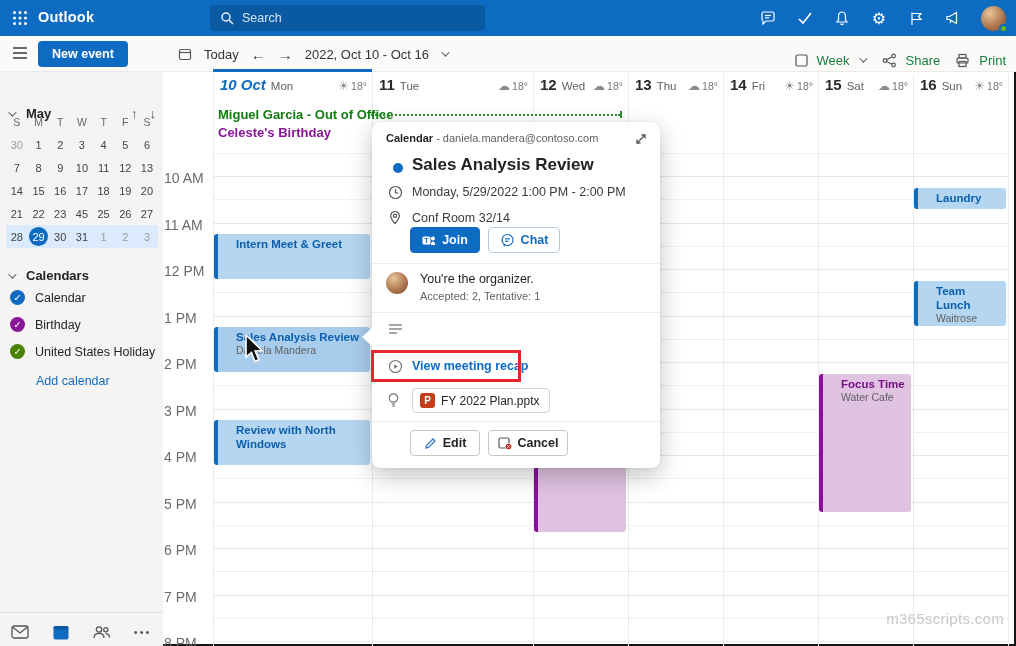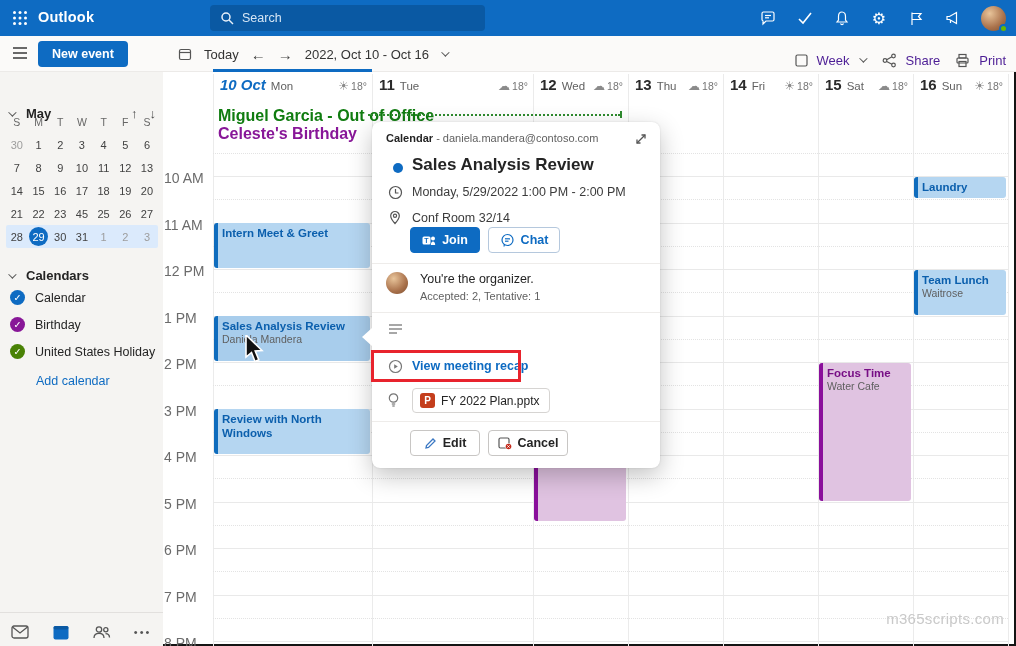--- a/index.html
+++ b/index.html
@@ -20,21 +20,21 @@
   .tbi { width:18px; height:18px; display:flex; align-items:center; justify-content:center; color:#fff; font-size:14px; }
   .avatar { width:25px; height:25px; border-radius:50%; background:radial-gradient(circle at 35% 30%, #e8c49a, #a9714b 60%, #7c4f30); position:relative; }
   .presence { position:absolute; right:-2px; bottom:-2px; width:9px; height:9px; border-radius:50%; background:#6bb700; border:2px solid #0e6bc2; }
   
   .toolbar { position:absolute; left:0; top:36px; width:100%; height:36px; background:#fbfaf9; border-bottom:1px solid #eceae8; z-index:25; }
   .hamburger { position:absolute; left:12px; top:10px; }
   .newevent { position:absolute; left:38px; top:5px; height:26px; padding:0 14px; background:#0e6bc2; color:#fff; border:none; border-radius:4px; font-size:12.5px; font-weight:bold; display:flex; align-items:center; font-family:"Liberation Sans",sans-serif; }
   .tb-center { position:absolute; left:178px; top:0; height:36px; display:flex; align-items:center; gap:12px; color:#333; }
   .tb-center .lbl { font-size:13px; color:#333; }
   .arrowglyph { font-size:15px; color:#444; }
-  .tb-right { position:absolute; right:10px; top:0; height:48px; display:flex; align-items:center; gap:9px; color:#4c1d95; font-size:13px; }
+  .tb-right { position:absolute; right:10px; top:0; height:48px; display:flex; align-items:center; gap:9px; color:#15803d; font-size:13px; }
   .chev { display:inline-block; width:6px; height:6px; border-right:1.4px solid #555; border-bottom:1.4px solid #555; transform:rotate(45deg) translateY(-2px); }
   .today-underline { position:absolute; left:213px; top:69px; width:159px; height:3px; background:#0e6bc2; z-index:26; }
   
   .sidebar { position:absolute; left:0; top:72px; width:163px; height:574px; background:#f5f4f2; z-index:20; }
   .mc-head { position:absolute; left:8px; top:10px; width:148px; display:flex; align-items:center;margin-top:24px; }
   .mc-title { font-size:13px; font-weight:bold; color:#242424; margin-left:12px; }
   .mc-nav { margin-left:auto; display:flex; gap:12px; font-size:13px; color:#444; }
   .mc-grid { position:absolute; left:6px; top:38px; width:152px; }
   .mc-row { display:flex; height:23px; align-items:center; }
   .mc-row.hl { background:#dbeafc; border-radius:2px; }
@@ -56,27 +56,27 @@
   .gutter-label { position:absolute; width:42px; text-align:left; font-size:14px; color:#6b6b6b; z-index:3; }
   .hline { position:absolute; left:213px; width:795px; border-top:1px solid #e9e9e9; z-index:1; }
   .hline.dot { border-top:1px dotted #e3e3e3; }
   .vline { position:absolute; top:74px; bottom:0; width:1px; background:#ebebeb; z-index:1; }
   .dayhead { position:absolute; top:76px; height:26px; z-index:4; display:flex; align-items:baseline; }
   .dh-num { font-size:15px; font-weight:bold; color:#2b2b2b; margin-left:7px; }
   .dh-num.today { color:#0e6bc2;font-style:italic; }
   .dh-name { font-size:11.5px; color:#616161; margin-left:5px; }
   .dh-weather { position:absolute; right:5px; top:3px; font-size:10.5px; color:#757575; display:flex; align-items:center; gap:2px; }
   .dh-wicon { font-size:12px; color:#8a8a8a; }
-  .allday { position:absolute; z-index:4; font-size:16px; font-weight:bold; white-space:nowrap; }
+  .allday { position:absolute; z-index:4; font-size:13px; font-weight:bold; white-space:nowrap; }
   .oof { color:#107c10; }
   .bday { color:#881798; }
   .oof-dots { position:absolute; border-top:2px dotted #2e8b2e; z-index:4; }
   .oof-tick { position:absolute; width:2px; height:7px; background:#2e8b2e; z-index:4; }
   
-  .evt { position:absolute; border-radius:3px; z-index:6; padding:3px 4px 0 4px; overflow:hidden; }
+  .evt { position:absolute; border-radius:3px; z-index:6; padding:3px 4px 0 18px; overflow:hidden;margin-top:11px; }
   .evt .t { font-size:11.5px; font-weight:bold; line-height:14px; }
   .evt .sub { font-size:10.5px; color:#5f5f5f; line-height:13px; }
   .evt-blue { background:#b5d6f1; border-left:4px solid #0f6cbd; }
   .evt-blue .t { color:#0b5fad; }
   .evt-blue.evt-sel { background:#a8cdec; }
   .evt-purple { background:#e0c3e1; border-left:4px solid #8a0f9b; }
   .evt-purple .t { color:#770e85; }
   
   .popup { position:absolute; left:372px; top:122px; width:288px; height:346px; background:#fff; border-radius:8px; box-shadow:0 8px 24px rgba(0,0,0,.24), 0 0 2px rgba(0,0,0,.12); z-index:50; font-size:12.5px; color:#333; }
   .popup .tail { position:absolute; left:-10px; top:206px; width:0; height:0; border-top:9px solid transparent; border-bottom:9px solid transparent; border-right:10px solid #fff; }

